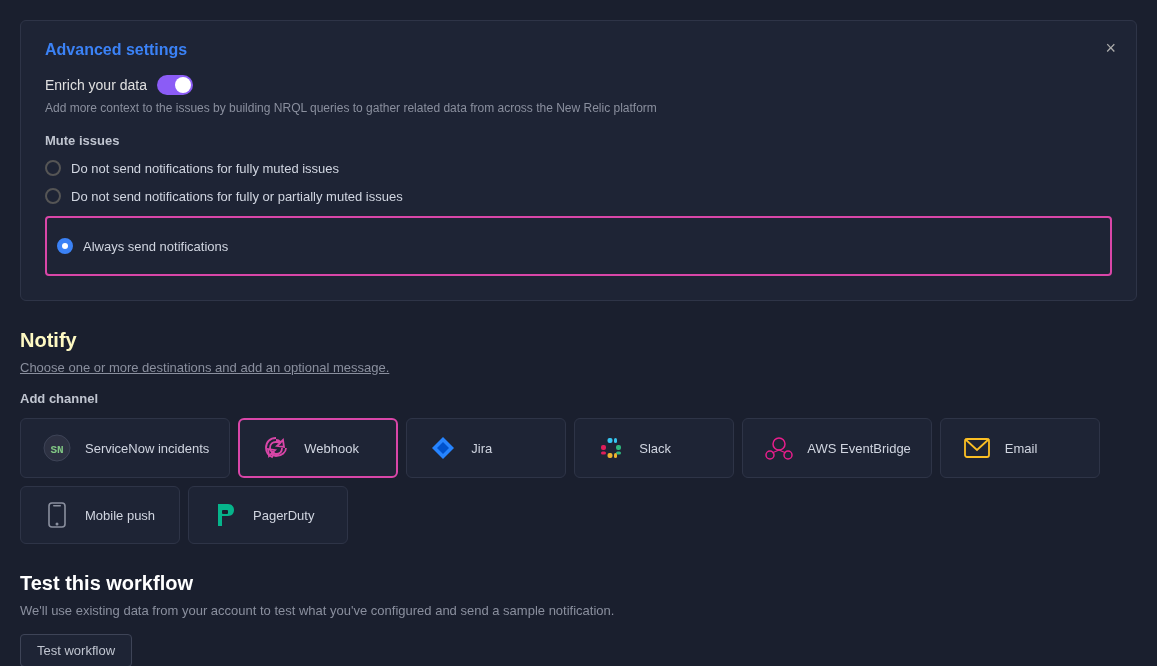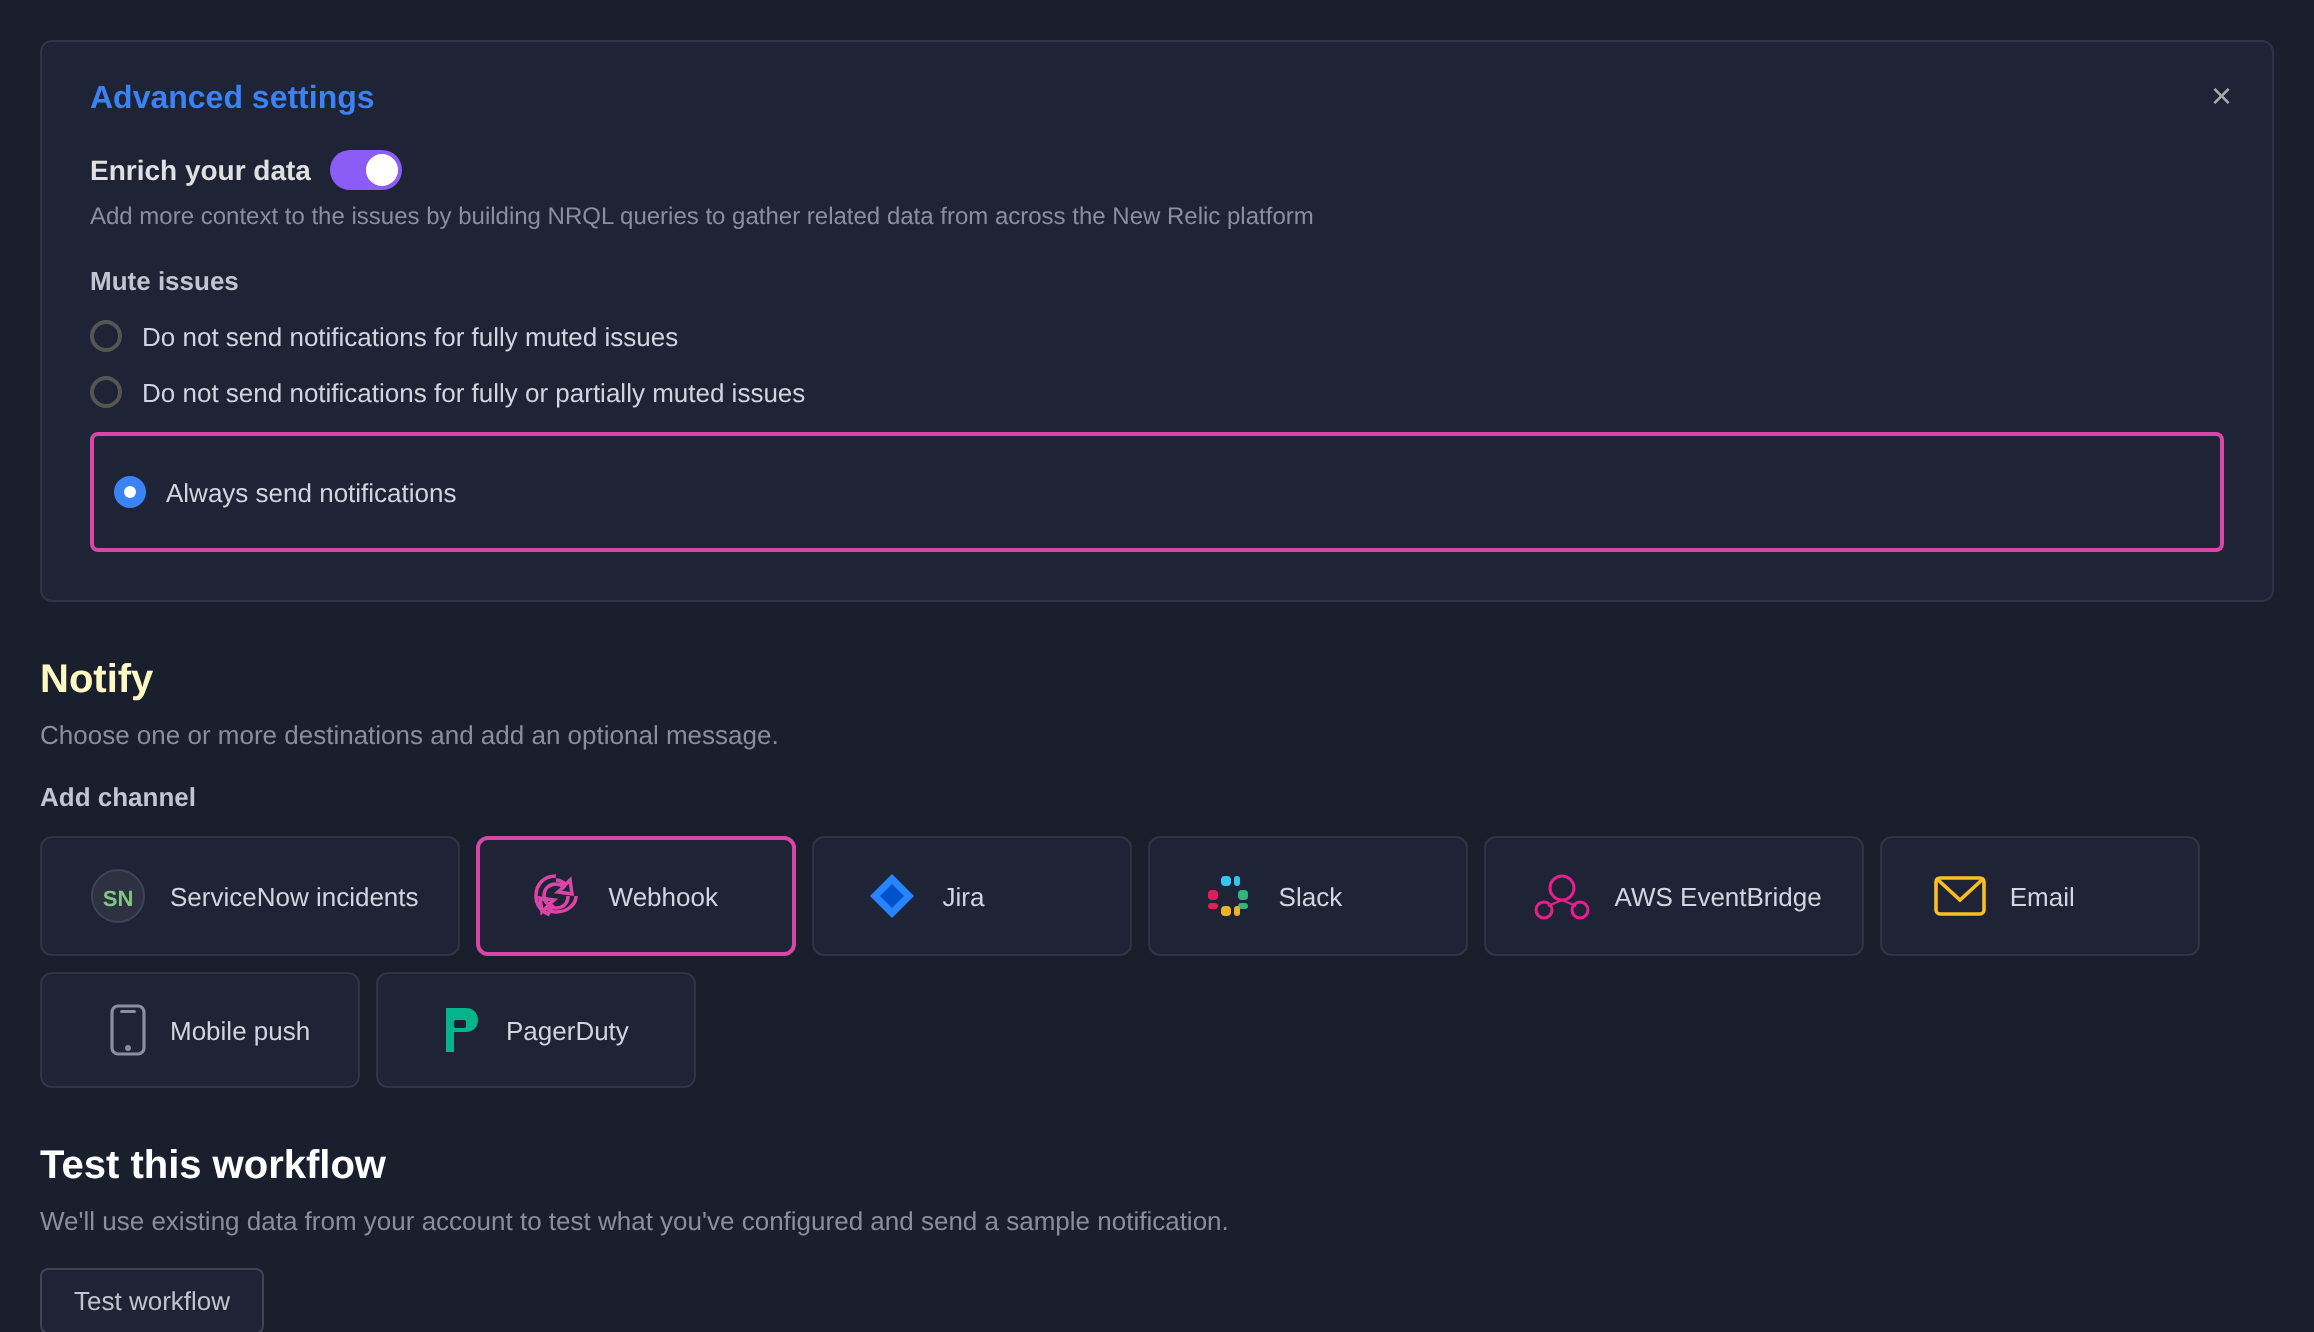--- a/index.html
+++ b/index.html
@@ -50,21 +50,21 @@
 
     .enrich-row {
       display: flex;
       align-items: center;
       gap: 10px;
       margin-bottom: 6px;
     }
 
     .enrich-label {
       font-size: 14px;
-      font-weight: 700;
+      font-weight: 400;
       color: #e0e0e0;
     }
 
     
     .toggle {
       width: 36px;
       height: 20px;
       background: #555;
       border-radius: 10px;
       position: relative;
@@ -158,20 +158,21 @@
       font-size: 20px;
       font-weight: 600;
       color: #fef9c3;
       margin-bottom: 8px;
     }
 
     .section-description {
       font-size: 13px;
       color: #8a8f9e;
       margin-bottom: 16px;
+      text-decoration: underline;
     }
 
     .add-channel-label {
       font-size: 13px;
       font-weight: 600;
       color: #c0c5d0;
       margin-bottom: 12px;
     }
 
     .channel-grid {
@@ -198,23 +199,24 @@
 
     .channel-card.selected {
       border: 2px solid #d946a8;
     }
 
     .channel-icon {
       width: 32px;
       height: 32px;
       display: flex;
       align-items: center;
-      justify-content: flex-end;
+      justify-content: center;
       font-size: 18px;
       flex-shrink: 0;
+      font-family: Liberation Mono, monospace;
     }
 
     .channel-name {
       font-size: 13px;
       font-weight: 500;
       color: #d0d5e0;
     }
 
     
     .test-section {

